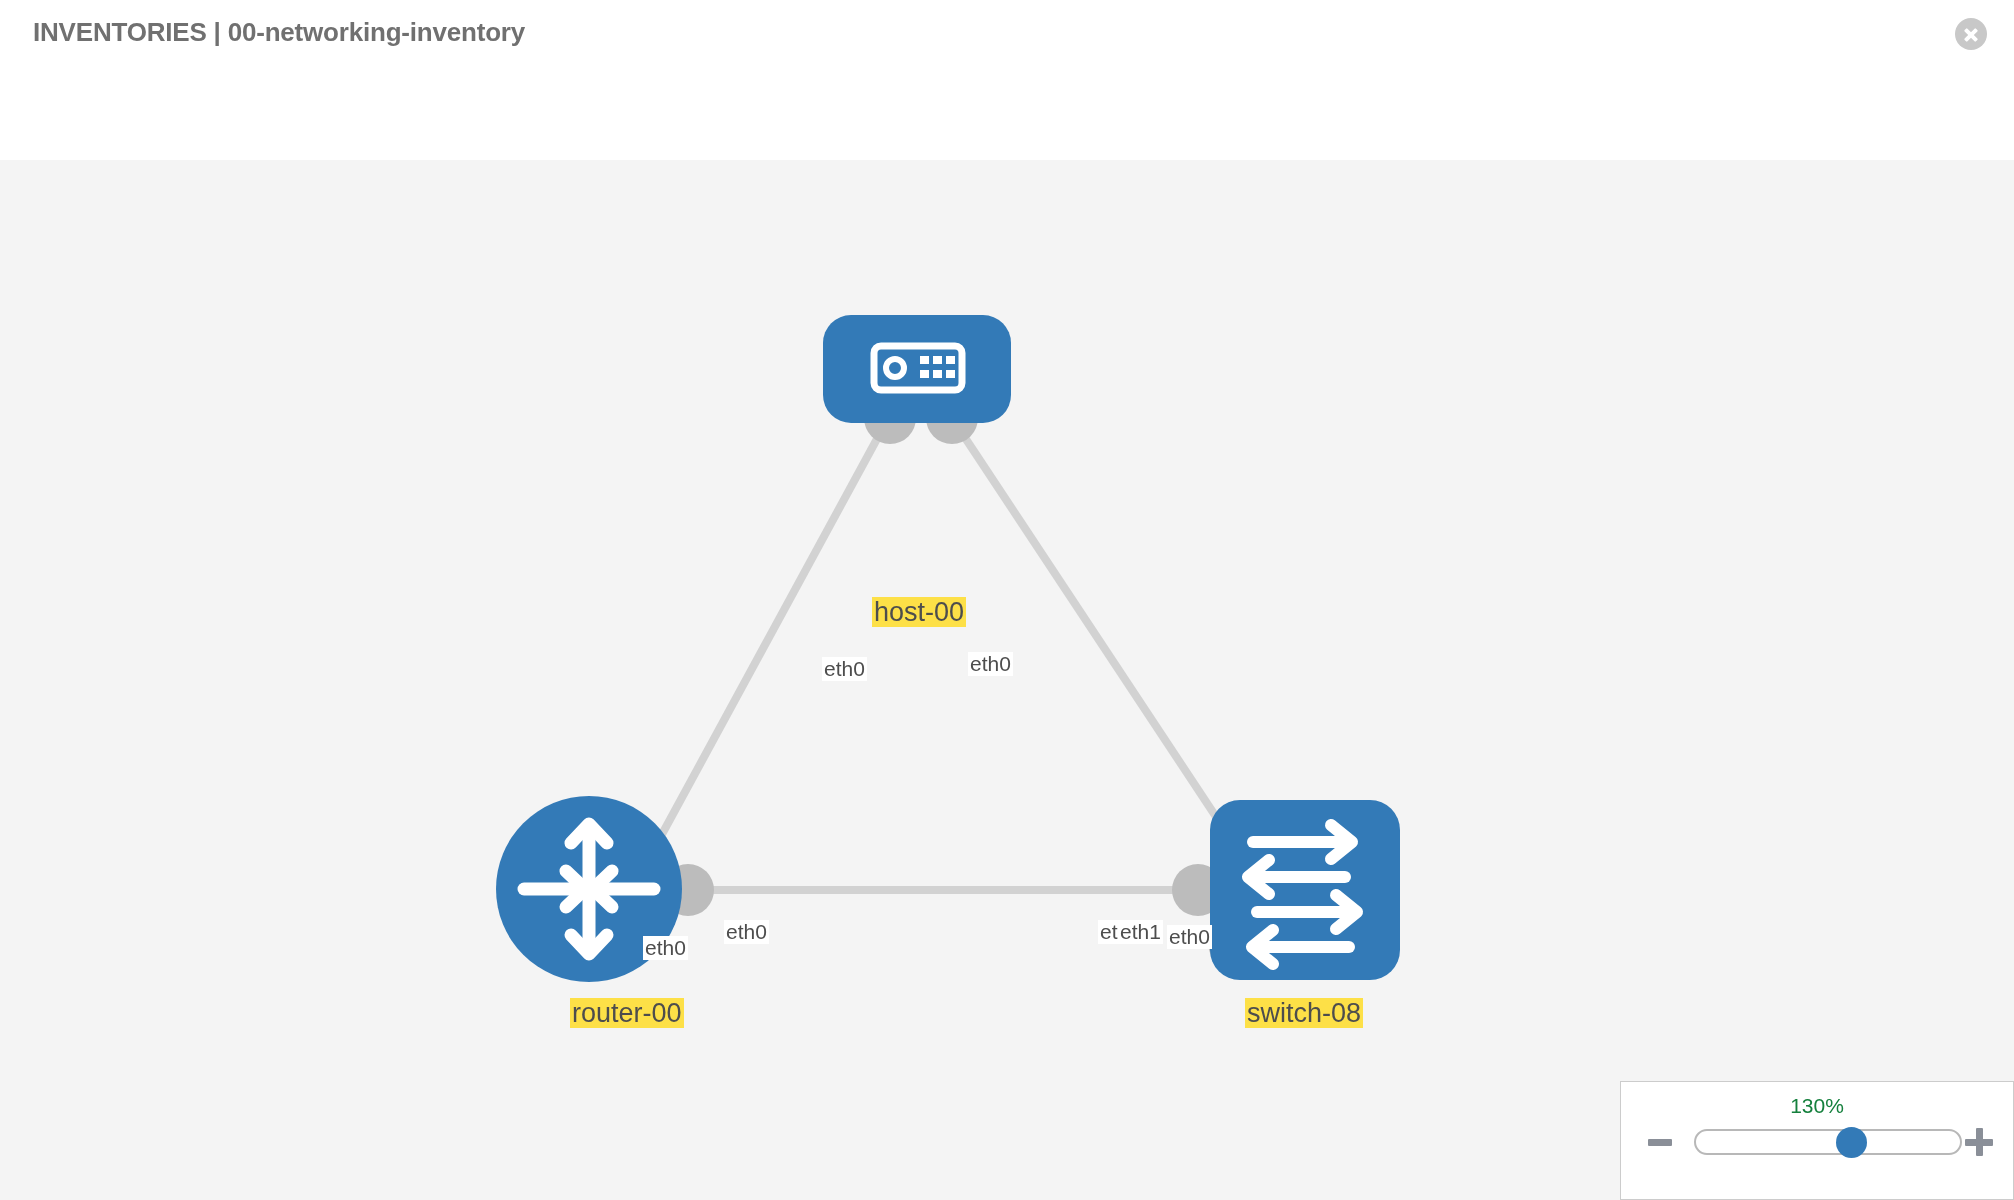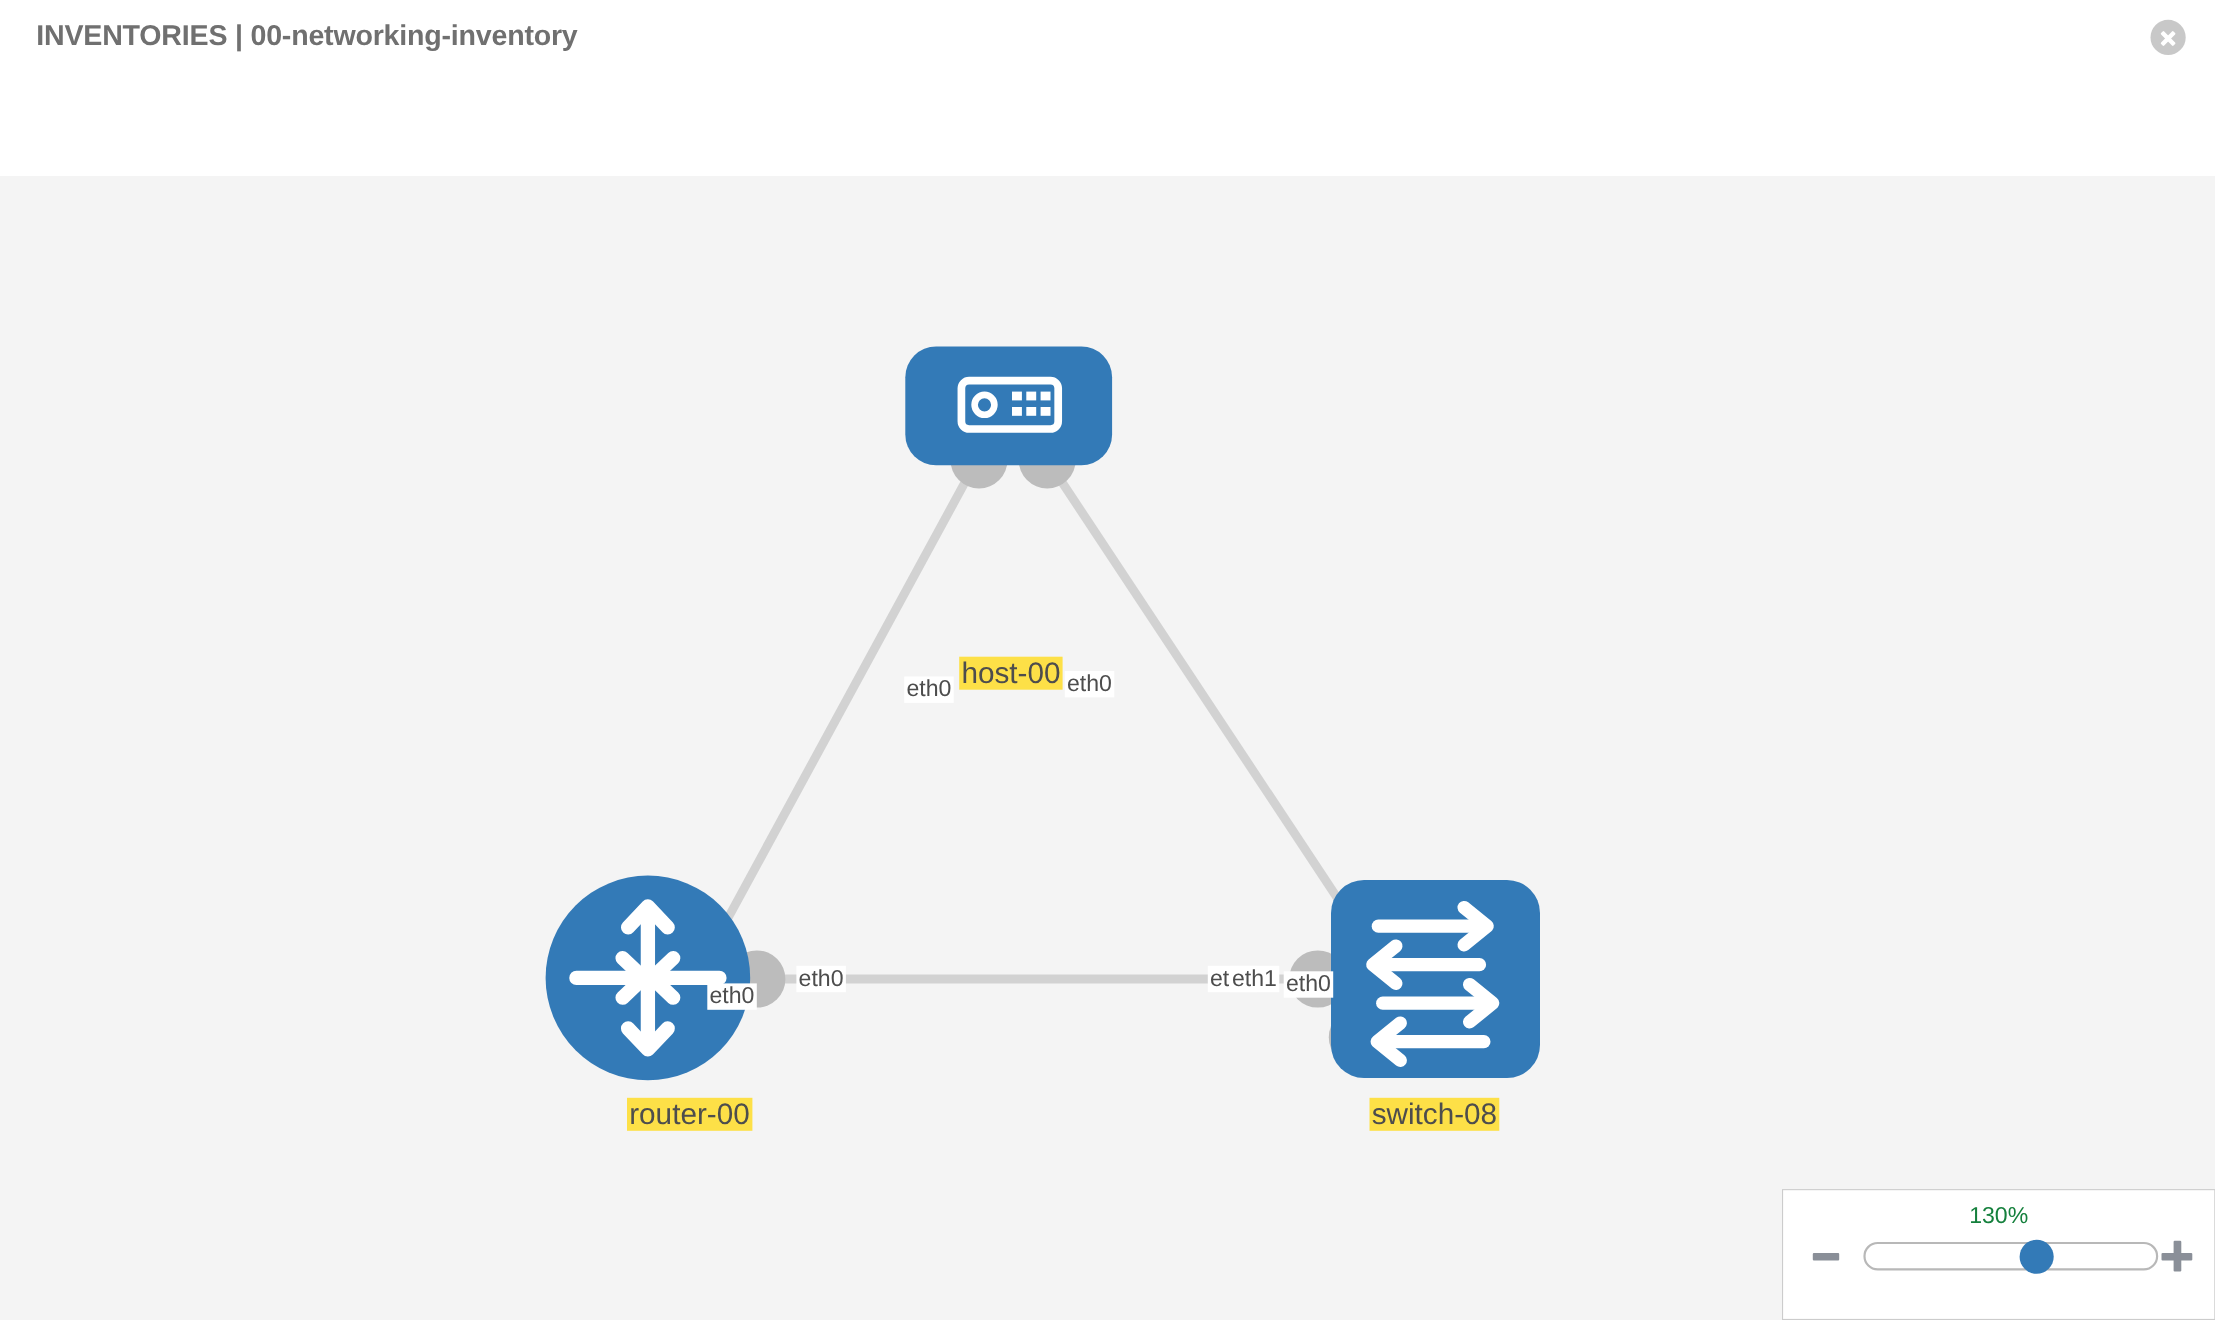--- a/index.html
+++ b/index.html
@@ -162,20 +162,21 @@
     line-height: 1.12;
   }
   .iface-label {
     position: absolute;
     background: #ffffff;
     color: #4d4d4d;
     font-size: 21px;
     white-space: nowrap;
     padding: 0 2px;
     line-height: 1.12;
+    margin-top: 42px;
   }
 
   
   .zoom-panel {
     position: absolute;
     left: 1620px;
     top: 1081px;
     width: 394px;
     height: 119px;
     background: #ffffff;

